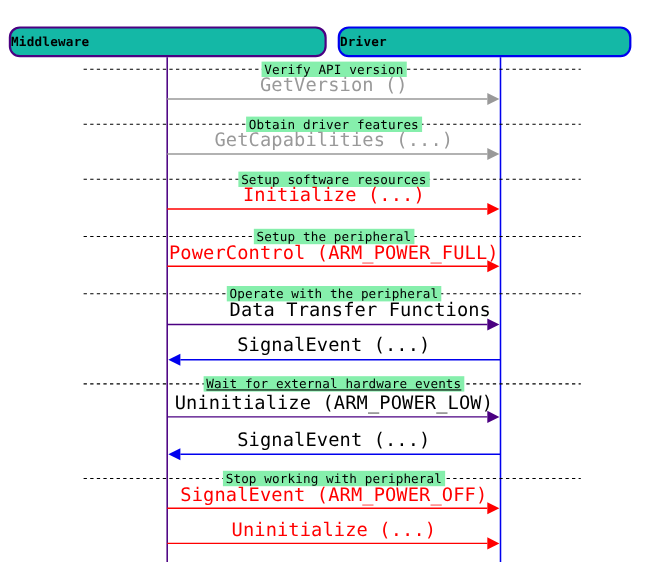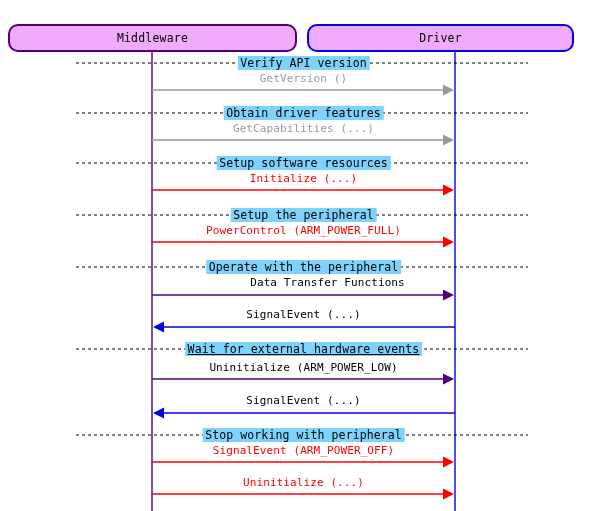--- a/index.html
+++ b/index.html
@@ -24,45 +24,46 @@
     top: 0;
     width: 600px;
     height: 511px;
   }
   .actor-box {
     position: absolute;
     box-sizing: border-box;
     border-style: solid;
     border-width: 2px;
     border-radius: 10px;
-    background: #f0abfc;
+    background: #14b8a6;
     display: flex;
     align-items: center;
-    justify-content: center;
+    justify-content: flex-start;
+    font-weight: bold;
   }
   .actor-label {
     font-size: 11.5px;
     letter-spacing: 0.2px;
     color: #000000;
     white-space: nowrap;
   }
   .sep-label {
     position: absolute;
     transform: translate(-50%, -50%);
-    background: #7dd3fc;
+    background: #86efac;
     padding: 0 3px;
     font-size: 11.5px;
     color: #000000;
     white-space: nowrap;
     letter-spacing: 0.1px;
   }
   .msg-label {
     position: absolute;
     transform: translate(-50%, -50%);
-    font-size: 11px;
+    font-size: 17px;
     white-space: nowrap;
     letter-spacing: 0.1px;
     background: transparent;
   }
 </style>
 </head>
 <body>
 
 <div id="diagram">
   <svg id="canvas" viewBox="0 0 600 511" xmlns="http://www.w3.org/2000/svg">

